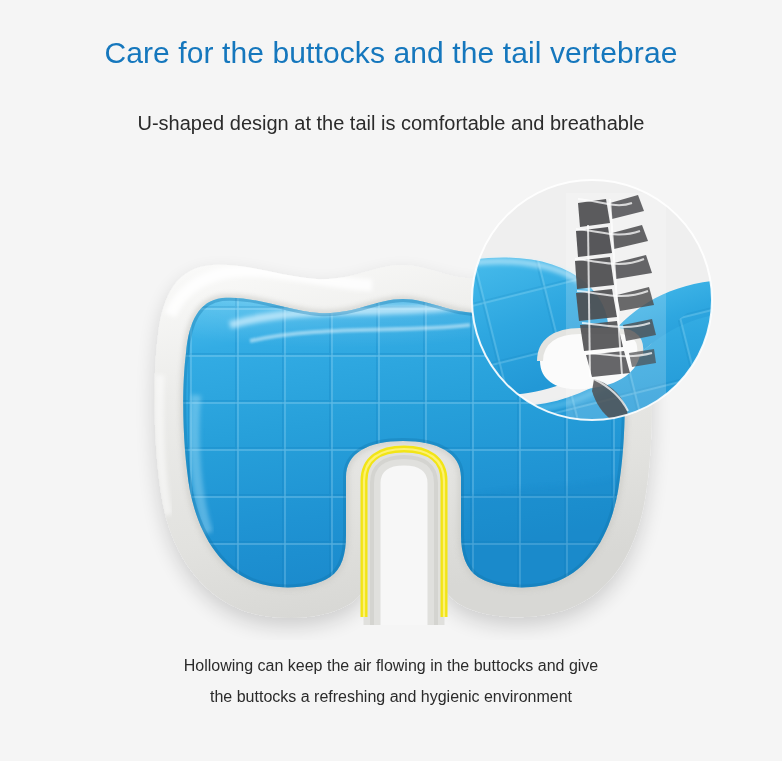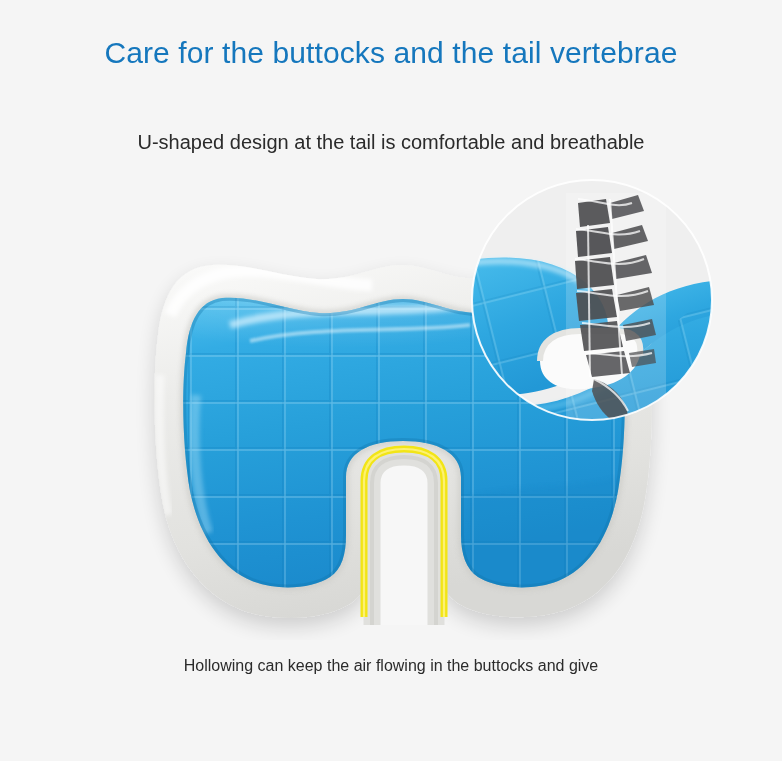--- a/index.html
+++ b/index.html
@@ -32,21 +32,21 @@
     line-height: 38px;
     letter-spacing: 0.1px;
     color: #1577bd;
     font-weight: 400;
     white-space: nowrap;
   }
 
   
   .subtitle {
     position: absolute;
-    top: 128px;
+    top: 109px;
     left: 0;
     width: 782px;
     text-align: center;
     font-size: 20px;
     line-height: 28px;
     color: #2b2b2b;
     font-weight: 400;
     white-space: nowrap;
   }
 
@@ -443,15 +443,16 @@
           </g>
         </g>
 
         <circle cx="592" cy="135" r="120" fill="none" stroke="#ffffff" stroke-opacity="0.9" stroke-width="2"></circle>
       </g>
     </svg>
   </div>
 
   <div class="caption">
     <span class="caption-line">Hollowing can keep the air flowing in the buttocks and give</span>
+    <span class="caption-line">the buttocks a refreshing and hygienic environment</span>
   </div>
 
 </div>
 
 </body></html>

